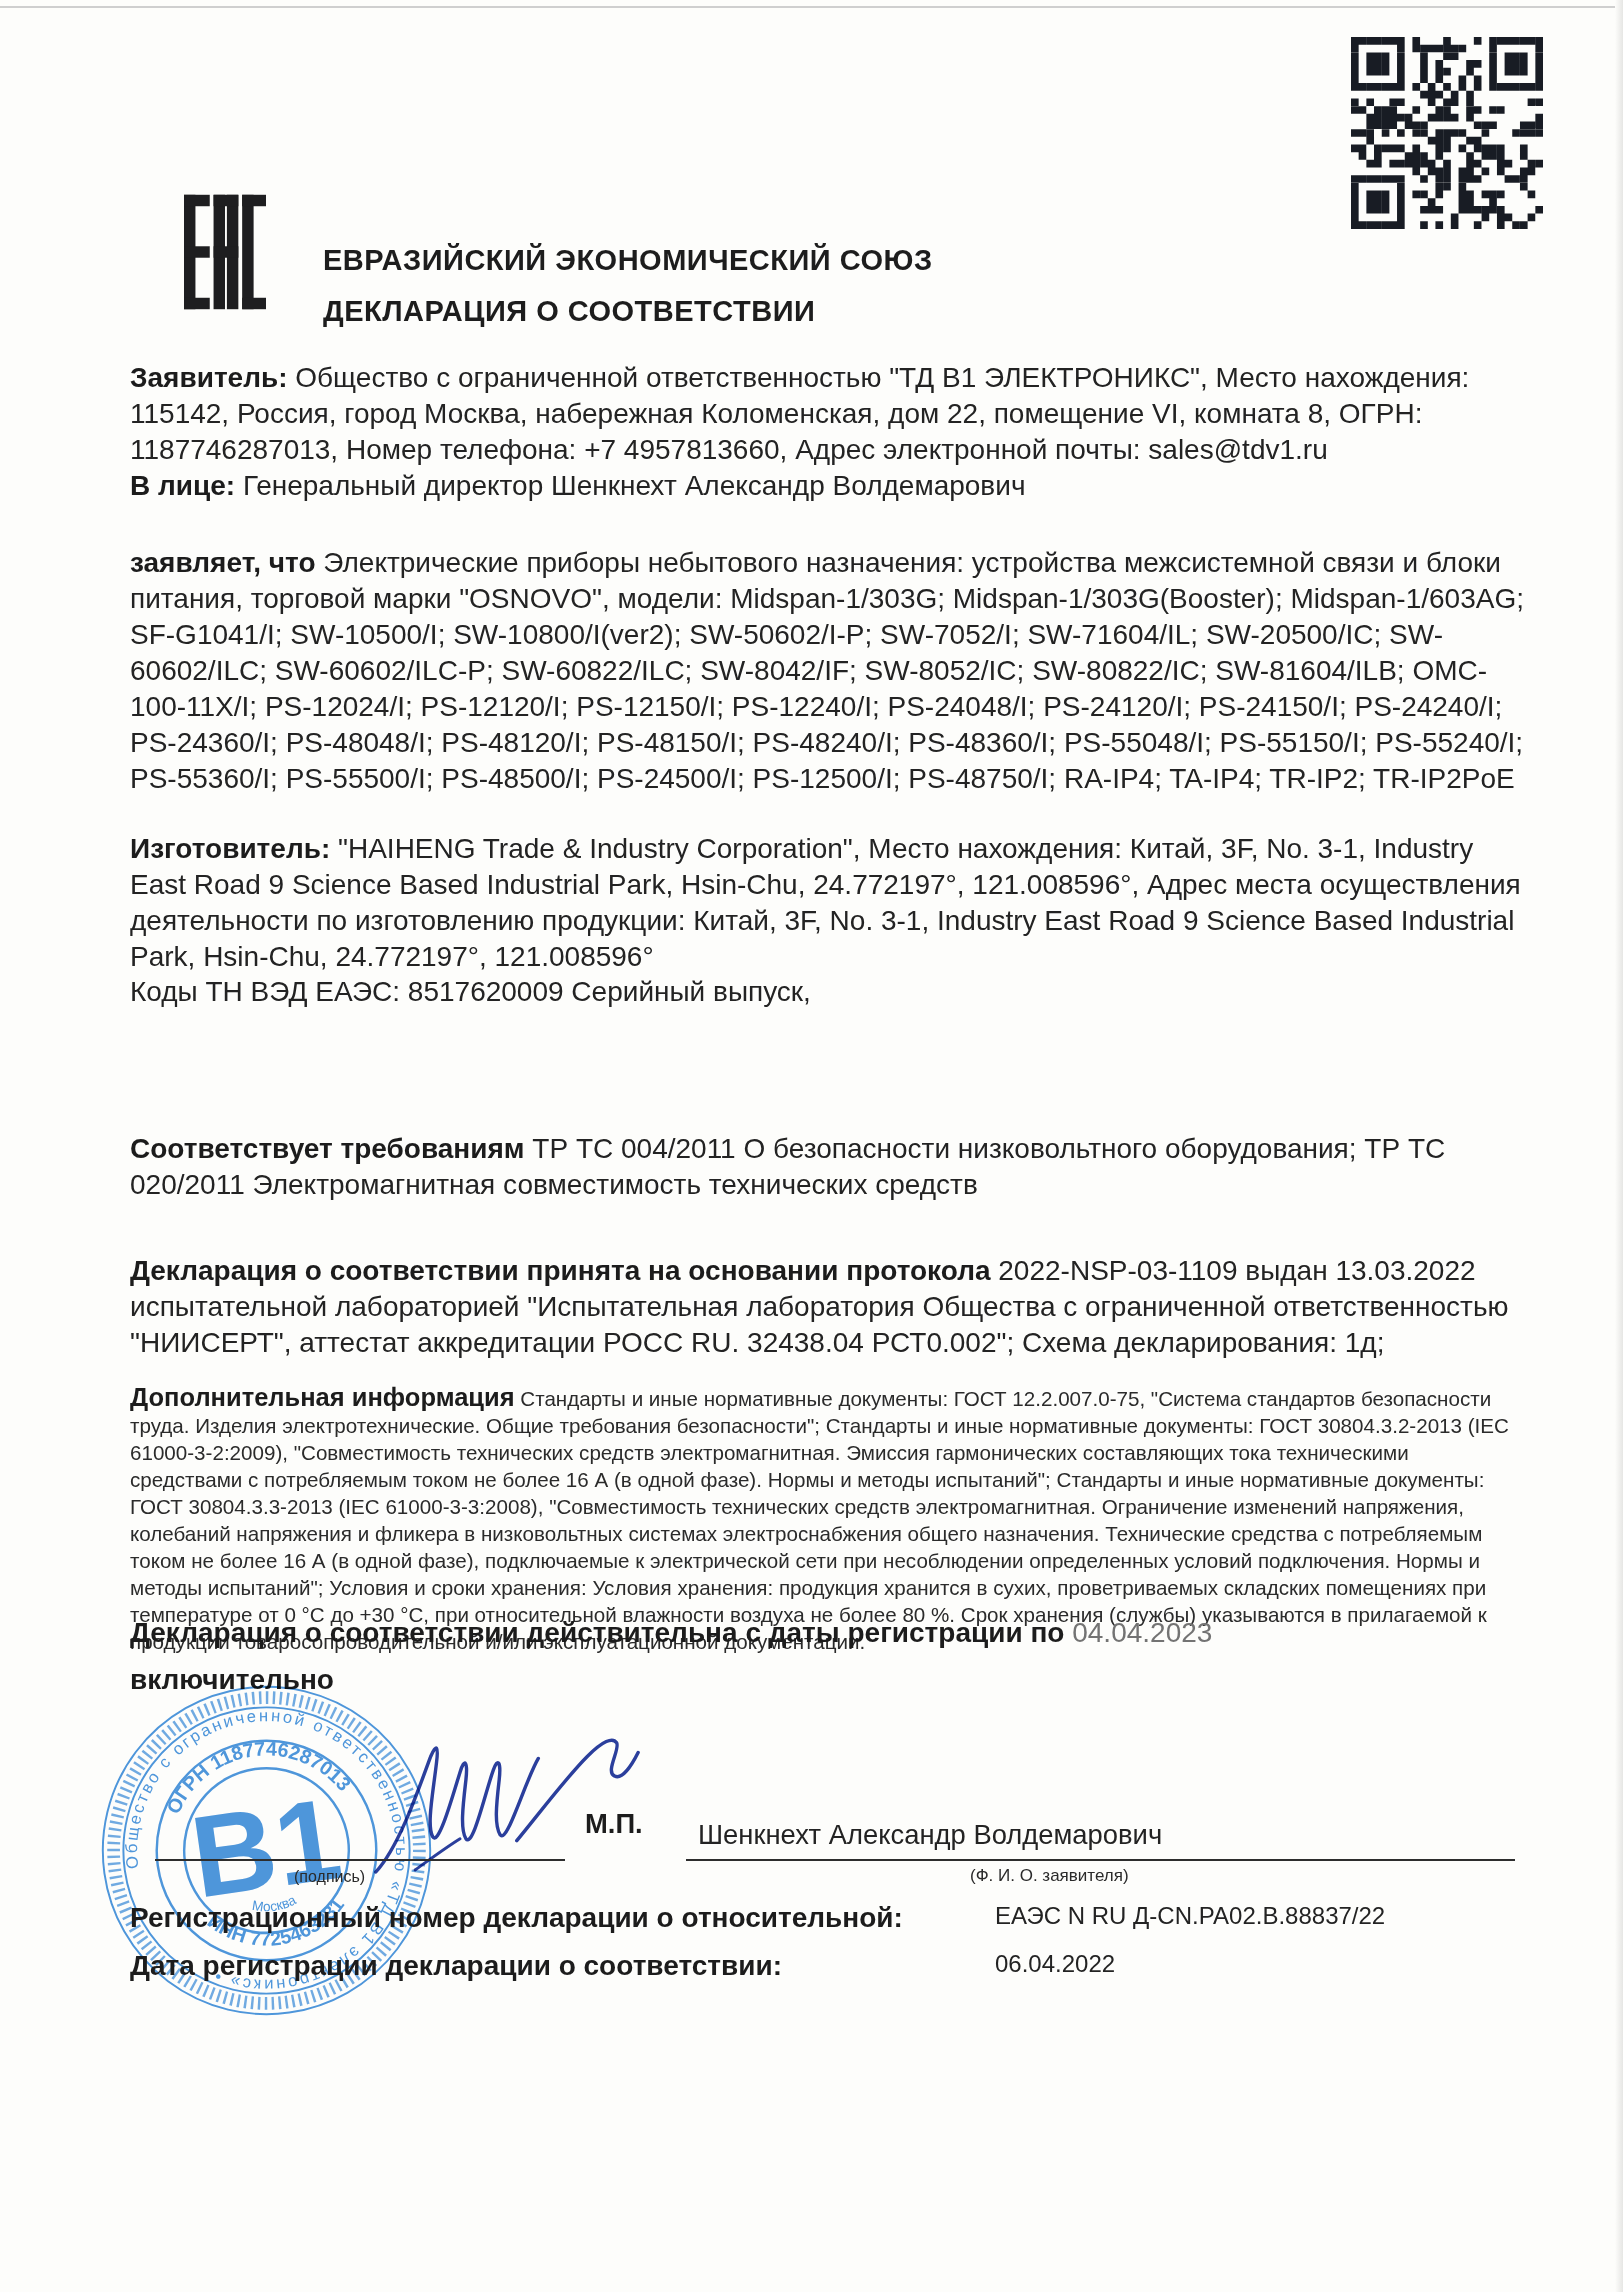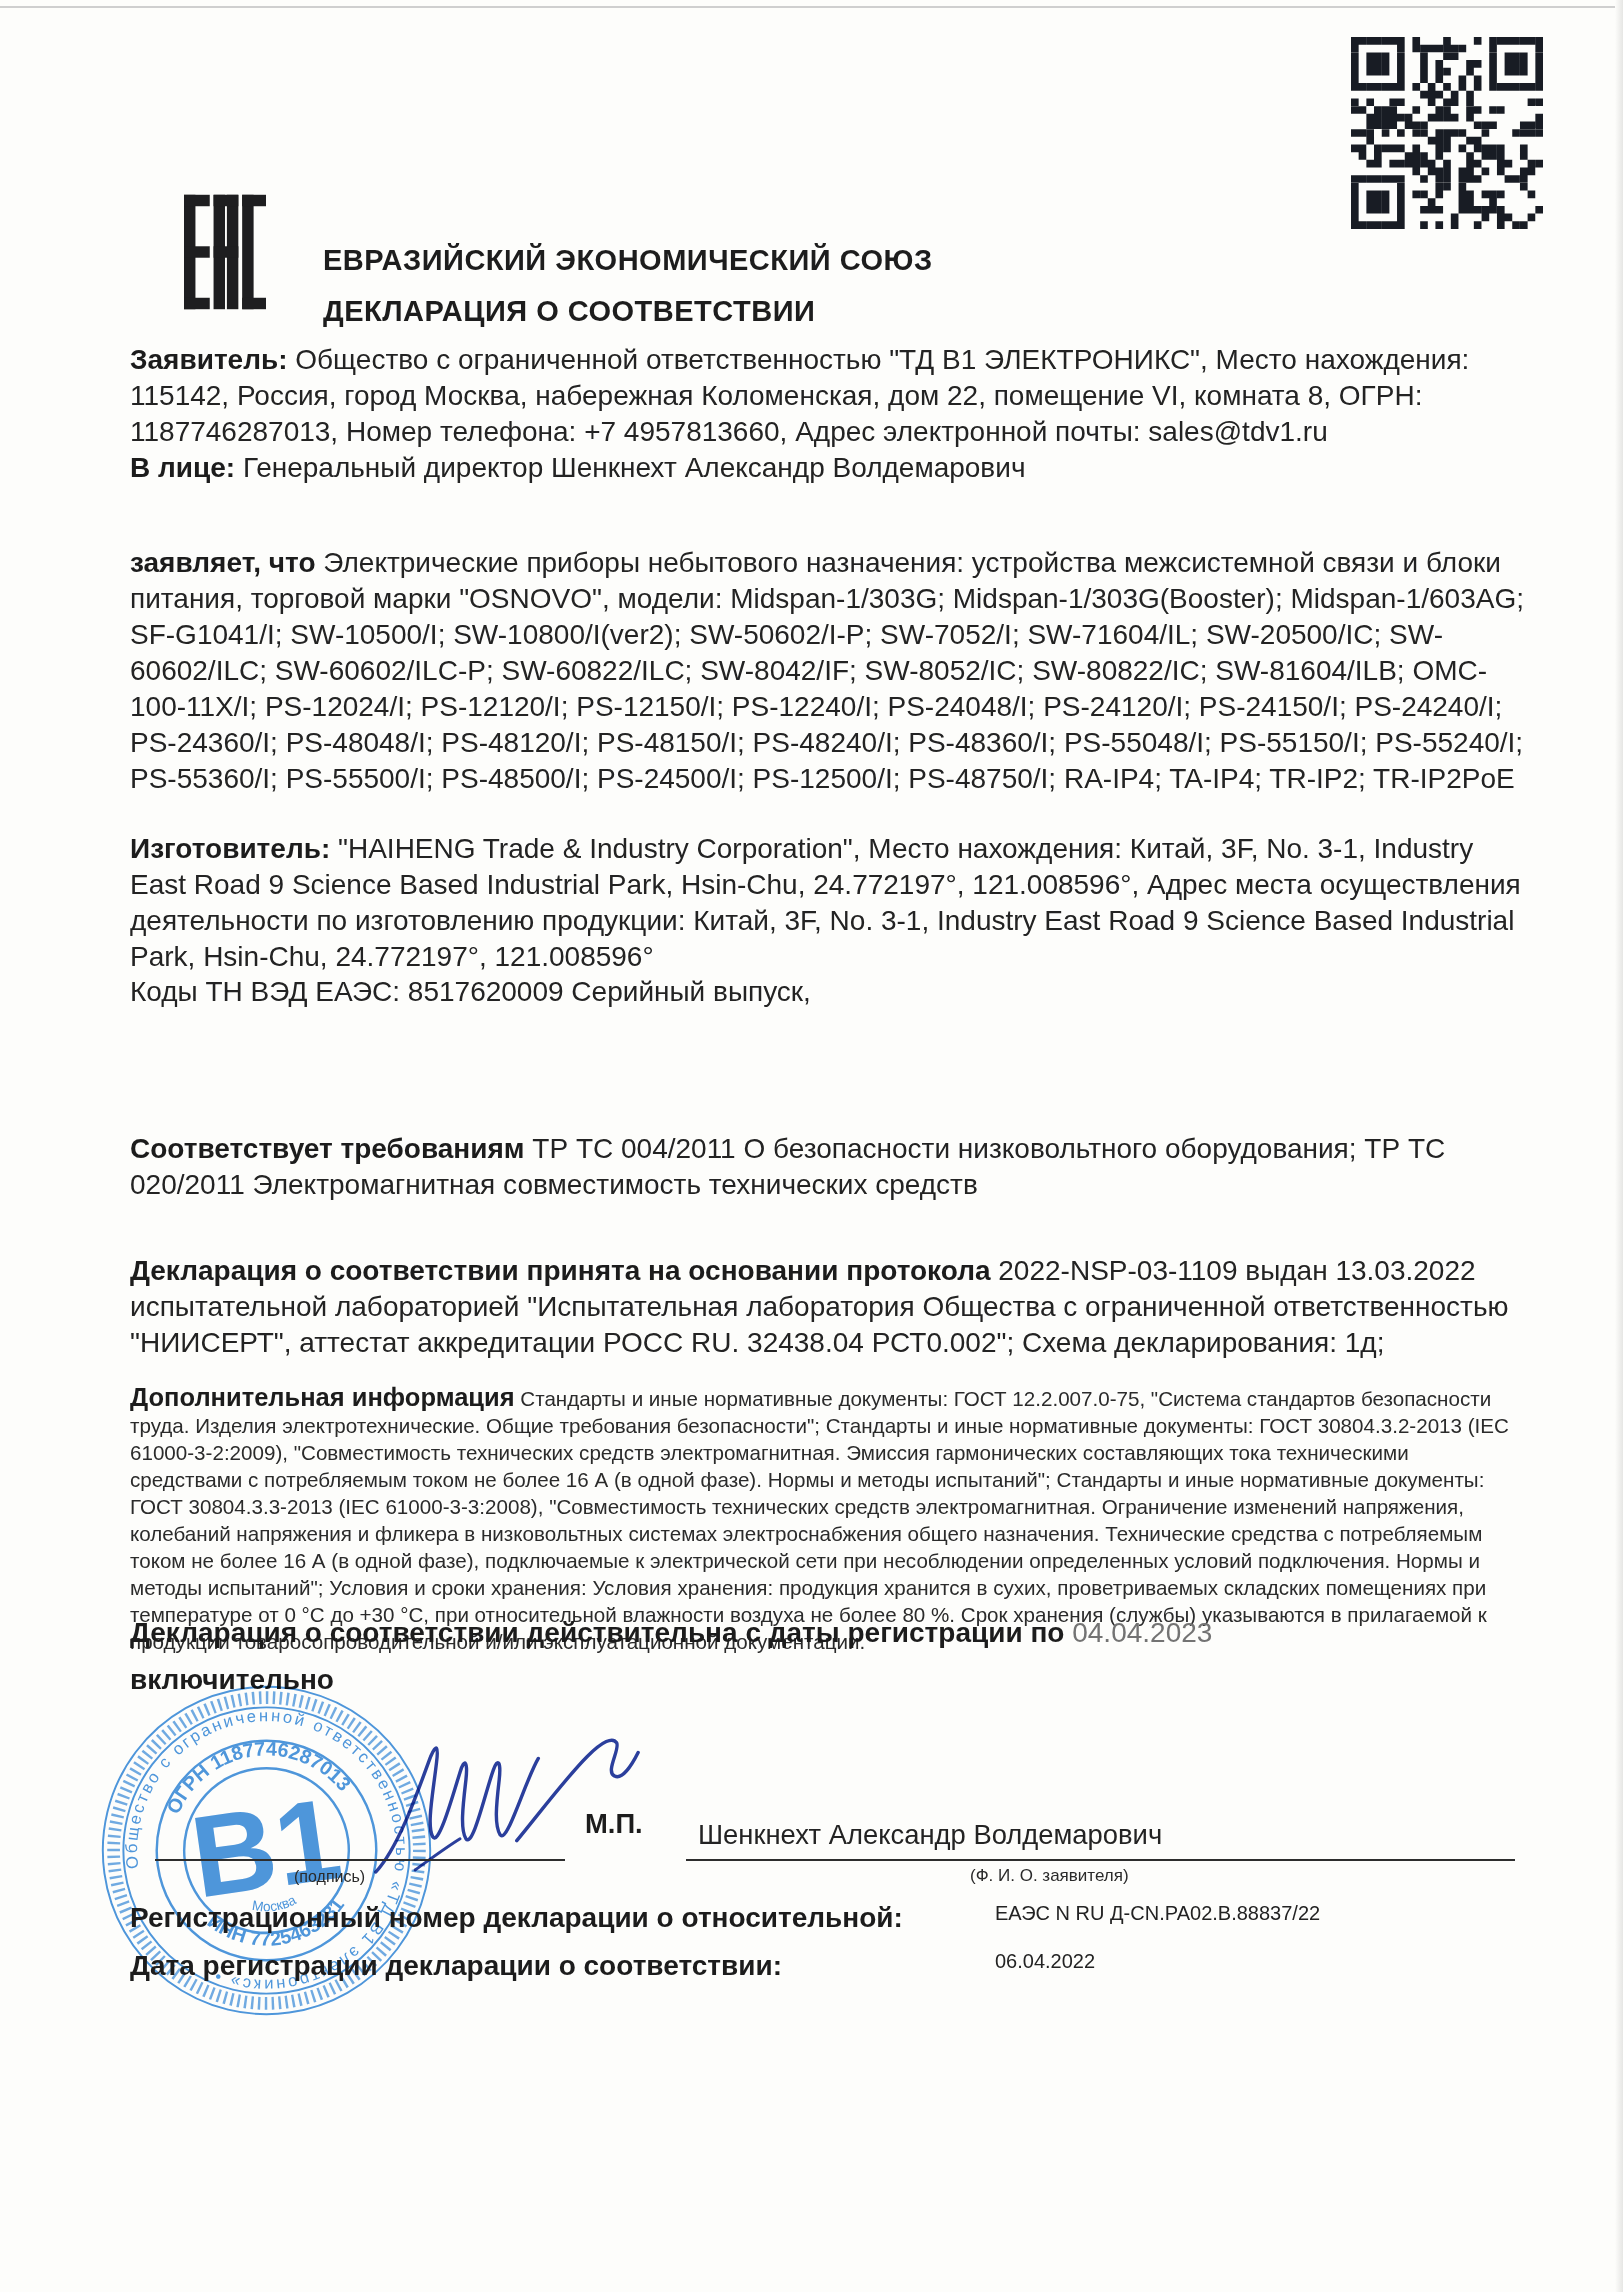--- a/index.html
+++ b/index.html
@@ -22,21 +22,21 @@
   .b{font-weight:bold;color:#1c1c1c;}
   .small-par{font-size:20.6px;line-height:27px;color:#2b2b2b;}
   .small-head{font-size:25.5px;font-weight:bold;color:#1c1c1c;}
   .validity{font-weight:bold;font-size:28px;line-height:47px;color:#1c1c1c;}
   .validity .reg-date{font-weight:normal;color:#737373;}
   .hline{position:absolute;height:2px;background:#2d2d2d;}
   .caption{position:absolute;font-size:16px;color:#2a2a2a;}
   .mp{position:absolute;font-size:27.4px;font-weight:bold;color:#1c1c1c;}
   .fio-name{position:absolute;font-size:27.4px;color:#232323;}
   .reg-label{position:absolute;left:130px;font-size:28px;font-weight:bold;color:#1c1c1c;}
-  .reg-value{position:absolute;left:995px;font-size:20px;color:#232323;}
+  .reg-value{position:absolute;left:995px;font-size:24px;color:#232323;}
   .stamp-svg{position:absolute;left:94px;top:1678px;width:345px;height:345px;mix-blend-mode:multiply;opacity:.92;transform:rotate(-8deg);}
   .sig-svg{position:absolute;left:370px;top:1723px;width:274px;height:157px;mix-blend-mode:multiply;}
   .eac-svg{position:absolute;left:184px;top:194px;width:82px;height:116px;}
   .qr-svg{position:absolute;left:1351px;top:37px;width:192px;height:192px;}
 </style>
 </head>
 <body>
 
 <div class="page">
   <div class="scan-top"></div>
@@ -60,21 +60,21 @@
 
   <svg class="qr-svg" id="qr" viewBox="0 0 196 196">
       <path d="M0.0 0.0h7.8v7.8h-7.8zM7.8 0.0h7.8v7.8h-7.8zM15.7 0.0h7.8v7.8h-7.8zM23.5 0.0h7.8v7.8h-7.8zM31.4 0.0h7.8v7.8h-7.8zM39.2 0.0h7.8v7.8h-7.8zM47.0 0.0h7.8v7.8h-7.8zM62.7 0.0h7.8v7.8h-7.8zM94.1 0.0h7.8v7.8h-7.8zM125.4 0.0h7.8v7.8h-7.8zM141.1 0.0h7.8v7.8h-7.8zM149.0 0.0h7.8v7.8h-7.8zM156.8 0.0h7.8v7.8h-7.8zM164.6 0.0h7.8v7.8h-7.8zM172.5 0.0h7.8v7.8h-7.8zM180.3 0.0h7.8v7.8h-7.8zM188.2 0.0h7.8v7.8h-7.8zM0.0 7.8h7.8v7.8h-7.8zM47.0 7.8h7.8v7.8h-7.8zM62.7 7.8h7.8v7.8h-7.8zM70.6 7.8h7.8v7.8h-7.8zM78.4 7.8h7.8v7.8h-7.8zM86.2 7.8h7.8v7.8h-7.8zM94.1 7.8h7.8v7.8h-7.8zM101.9 7.8h7.8v7.8h-7.8zM109.8 7.8h7.8v7.8h-7.8zM141.1 7.8h7.8v7.8h-7.8zM188.2 7.8h7.8v7.8h-7.8zM0.0 15.7h7.8v7.8h-7.8zM15.7 15.7h7.8v7.8h-7.8zM23.5 15.7h7.8v7.8h-7.8zM31.4 15.7h7.8v7.8h-7.8zM47.0 15.7h7.8v7.8h-7.8zM70.6 15.7h7.8v7.8h-7.8zM94.1 15.7h7.8v7.8h-7.8zM101.9 15.7h7.8v7.8h-7.8zM141.1 15.7h7.8v7.8h-7.8zM156.8 15.7h7.8v7.8h-7.8zM164.6 15.7h7.8v7.8h-7.8zM172.5 15.7h7.8v7.8h-7.8zM188.2 15.7h7.8v7.8h-7.8zM0.0 23.5h7.8v7.8h-7.8zM15.7 23.5h7.8v7.8h-7.8zM23.5 23.5h7.8v7.8h-7.8zM31.4 23.5h7.8v7.8h-7.8zM47.0 23.5h7.8v7.8h-7.8zM70.6 23.5h7.8v7.8h-7.8zM86.2 23.5h7.8v7.8h-7.8zM117.6 23.5h7.8v7.8h-7.8zM125.4 23.5h7.8v7.8h-7.8zM141.1 23.5h7.8v7.8h-7.8zM156.8 23.5h7.8v7.8h-7.8zM164.6 23.5h7.8v7.8h-7.8zM172.5 23.5h7.8v7.8h-7.8zM188.2 23.5h7.8v7.8h-7.8zM0.0 31.4h7.8v7.8h-7.8zM15.7 31.4h7.8v7.8h-7.8zM23.5 31.4h7.8v7.8h-7.8zM31.4 31.4h7.8v7.8h-7.8zM47.0 31.4h7.8v7.8h-7.8zM70.6 31.4h7.8v7.8h-7.8zM86.2 31.4h7.8v7.8h-7.8zM94.1 31.4h7.8v7.8h-7.8zM117.6 31.4h7.8v7.8h-7.8zM141.1 31.4h7.8v7.8h-7.8zM156.8 31.4h7.8v7.8h-7.8zM164.6 31.4h7.8v7.8h-7.8zM172.5 31.4h7.8v7.8h-7.8zM188.2 31.4h7.8v7.8h-7.8zM0.0 39.2h7.8v7.8h-7.8zM47.0 39.2h7.8v7.8h-7.8zM70.6 39.2h7.8v7.8h-7.8zM86.2 39.2h7.8v7.8h-7.8zM109.8 39.2h7.8v7.8h-7.8zM125.4 39.2h7.8v7.8h-7.8zM141.1 39.2h7.8v7.8h-7.8zM188.2 39.2h7.8v7.8h-7.8zM0.0 47.0h7.8v7.8h-7.8zM7.8 47.0h7.8v7.8h-7.8zM15.7 47.0h7.8v7.8h-7.8zM23.5 47.0h7.8v7.8h-7.8zM31.4 47.0h7.8v7.8h-7.8zM39.2 47.0h7.8v7.8h-7.8zM47.0 47.0h7.8v7.8h-7.8zM62.7 47.0h7.8v7.8h-7.8zM78.4 47.0h7.8v7.8h-7.8zM94.1 47.0h7.8v7.8h-7.8zM109.8 47.0h7.8v7.8h-7.8zM125.4 47.0h7.8v7.8h-7.8zM141.1 47.0h7.8v7.8h-7.8zM149.0 47.0h7.8v7.8h-7.8zM156.8 47.0h7.8v7.8h-7.8zM164.6 47.0h7.8v7.8h-7.8zM172.5 47.0h7.8v7.8h-7.8zM180.3 47.0h7.8v7.8h-7.8zM188.2 47.0h7.8v7.8h-7.8zM70.6 54.9h7.8v7.8h-7.8zM78.4 54.9h7.8v7.8h-7.8zM86.2 54.9h7.8v7.8h-7.8zM101.9 54.9h7.8v7.8h-7.8zM117.6 54.9h7.8v7.8h-7.8zM0.0 62.7h7.8v7.8h-7.8zM15.7 62.7h7.8v7.8h-7.8zM39.2 62.7h7.8v7.8h-7.8zM47.0 62.7h7.8v7.8h-7.8zM78.4 62.7h7.8v7.8h-7.8zM94.1 62.7h7.8v7.8h-7.8zM101.9 62.7h7.8v7.8h-7.8zM117.6 62.7h7.8v7.8h-7.8zM180.3 62.7h7.8v7.8h-7.8zM188.2 62.7h7.8v7.8h-7.8zM0.0 70.6h7.8v7.8h-7.8zM7.8 70.6h7.8v7.8h-7.8zM23.5 70.6h7.8v7.8h-7.8zM31.4 70.6h7.8v7.8h-7.8zM39.2 70.6h7.8v7.8h-7.8zM62.7 70.6h7.8v7.8h-7.8zM86.2 70.6h7.8v7.8h-7.8zM94.1 70.6h7.8v7.8h-7.8zM117.6 70.6h7.8v7.8h-7.8zM125.4 70.6h7.8v7.8h-7.8zM141.1 70.6h7.8v7.8h-7.8zM149.0 70.6h7.8v7.8h-7.8zM15.7 78.4h7.8v7.8h-7.8zM23.5 78.4h7.8v7.8h-7.8zM31.4 78.4h7.8v7.8h-7.8zM39.2 78.4h7.8v7.8h-7.8zM47.0 78.4h7.8v7.8h-7.8zM54.9 78.4h7.8v7.8h-7.8zM78.4 78.4h7.8v7.8h-7.8zM86.2 78.4h7.8v7.8h-7.8zM94.1 78.4h7.8v7.8h-7.8zM101.9 78.4h7.8v7.8h-7.8zM117.6 78.4h7.8v7.8h-7.8zM188.2 78.4h7.8v7.8h-7.8zM15.7 86.2h7.8v7.8h-7.8zM23.5 86.2h7.8v7.8h-7.8zM31.4 86.2h7.8v7.8h-7.8zM39.2 86.2h7.8v7.8h-7.8zM54.9 86.2h7.8v7.8h-7.8zM62.7 86.2h7.8v7.8h-7.8zM70.6 86.2h7.8v7.8h-7.8zM125.4 86.2h7.8v7.8h-7.8zM133.3 86.2h7.8v7.8h-7.8zM141.1 86.2h7.8v7.8h-7.8zM172.5 86.2h7.8v7.8h-7.8zM180.3 86.2h7.8v7.8h-7.8zM188.2 86.2h7.8v7.8h-7.8zM0.0 94.1h7.8v7.8h-7.8zM7.8 94.1h7.8v7.8h-7.8zM15.7 94.1h7.8v7.8h-7.8zM31.4 94.1h7.8v7.8h-7.8zM47.0 94.1h7.8v7.8h-7.8zM62.7 94.1h7.8v7.8h-7.8zM70.6 94.1h7.8v7.8h-7.8zM86.2 94.1h7.8v7.8h-7.8zM94.1 94.1h7.8v7.8h-7.8zM101.9 94.1h7.8v7.8h-7.8zM109.8 94.1h7.8v7.8h-7.8zM133.3 94.1h7.8v7.8h-7.8zM164.6 94.1h7.8v7.8h-7.8zM172.5 94.1h7.8v7.8h-7.8zM180.3 94.1h7.8v7.8h-7.8zM188.2 94.1h7.8v7.8h-7.8zM15.7 101.9h7.8v7.8h-7.8zM78.4 101.9h7.8v7.8h-7.8zM86.2 101.9h7.8v7.8h-7.8zM94.1 101.9h7.8v7.8h-7.8zM117.6 101.9h7.8v7.8h-7.8zM125.4 101.9h7.8v7.8h-7.8zM0.0 109.8h7.8v7.8h-7.8zM7.8 109.8h7.8v7.8h-7.8zM23.5 109.8h7.8v7.8h-7.8zM31.4 109.8h7.8v7.8h-7.8zM39.2 109.8h7.8v7.8h-7.8zM47.0 109.8h7.8v7.8h-7.8zM62.7 109.8h7.8v7.8h-7.8zM86.2 109.8h7.8v7.8h-7.8zM94.1 109.8h7.8v7.8h-7.8zM109.8 109.8h7.8v7.8h-7.8zM125.4 109.8h7.8v7.8h-7.8zM133.3 109.8h7.8v7.8h-7.8zM141.1 109.8h7.8v7.8h-7.8zM149.0 109.8h7.8v7.8h-7.8zM172.5 109.8h7.8v7.8h-7.8zM7.8 117.6h7.8v7.8h-7.8zM23.5 117.6h7.8v7.8h-7.8zM54.9 117.6h7.8v7.8h-7.8zM62.7 117.6h7.8v7.8h-7.8zM70.6 117.6h7.8v7.8h-7.8zM86.2 117.6h7.8v7.8h-7.8zM117.6 117.6h7.8v7.8h-7.8zM133.3 117.6h7.8v7.8h-7.8zM141.1 117.6h7.8v7.8h-7.8zM149.0 117.6h7.8v7.8h-7.8zM172.5 117.6h7.8v7.8h-7.8zM15.7 125.4h7.8v7.8h-7.8zM23.5 125.4h7.8v7.8h-7.8zM39.2 125.4h7.8v7.8h-7.8zM47.0 125.4h7.8v7.8h-7.8zM54.9 125.4h7.8v7.8h-7.8zM62.7 125.4h7.8v7.8h-7.8zM70.6 125.4h7.8v7.8h-7.8zM78.4 125.4h7.8v7.8h-7.8zM94.1 125.4h7.8v7.8h-7.8zM117.6 125.4h7.8v7.8h-7.8zM125.4 125.4h7.8v7.8h-7.8zM149.0 125.4h7.8v7.8h-7.8zM156.8 125.4h7.8v7.8h-7.8zM180.3 125.4h7.8v7.8h-7.8zM188.2 125.4h7.8v7.8h-7.8zM62.7 133.3h7.8v7.8h-7.8zM78.4 133.3h7.8v7.8h-7.8zM86.2 133.3h7.8v7.8h-7.8zM94.1 133.3h7.8v7.8h-7.8zM109.8 133.3h7.8v7.8h-7.8zM117.6 133.3h7.8v7.8h-7.8zM133.3 133.3h7.8v7.8h-7.8zM149.0 133.3h7.8v7.8h-7.8zM172.5 133.3h7.8v7.8h-7.8zM180.3 133.3h7.8v7.8h-7.8zM0.0 141.1h7.8v7.8h-7.8zM7.8 141.1h7.8v7.8h-7.8zM15.7 141.1h7.8v7.8h-7.8zM23.5 141.1h7.8v7.8h-7.8zM31.4 141.1h7.8v7.8h-7.8zM39.2 141.1h7.8v7.8h-7.8zM47.0 141.1h7.8v7.8h-7.8zM70.6 141.1h7.8v7.8h-7.8zM86.2 141.1h7.8v7.8h-7.8zM94.1 141.1h7.8v7.8h-7.8zM109.8 141.1h7.8v7.8h-7.8zM117.6 141.1h7.8v7.8h-7.8zM125.4 141.1h7.8v7.8h-7.8zM156.8 141.1h7.8v7.8h-7.8zM164.6 141.1h7.8v7.8h-7.8zM172.5 141.1h7.8v7.8h-7.8zM0.0 149.0h7.8v7.8h-7.8zM47.0 149.0h7.8v7.8h-7.8zM86.2 149.0h7.8v7.8h-7.8zM94.1 149.0h7.8v7.8h-7.8zM109.8 149.0h7.8v7.8h-7.8zM172.5 149.0h7.8v7.8h-7.8zM0.0 156.8h7.8v7.8h-7.8zM15.7 156.8h7.8v7.8h-7.8zM23.5 156.8h7.8v7.8h-7.8zM31.4 156.8h7.8v7.8h-7.8zM47.0 156.8h7.8v7.8h-7.8zM62.7 156.8h7.8v7.8h-7.8zM70.6 156.8h7.8v7.8h-7.8zM86.2 156.8h7.8v7.8h-7.8zM109.8 156.8h7.8v7.8h-7.8zM117.6 156.8h7.8v7.8h-7.8zM133.3 156.8h7.8v7.8h-7.8zM141.1 156.8h7.8v7.8h-7.8zM149.0 156.8h7.8v7.8h-7.8zM180.3 156.8h7.8v7.8h-7.8zM0.0 164.6h7.8v7.8h-7.8zM15.7 164.6h7.8v7.8h-7.8zM23.5 164.6h7.8v7.8h-7.8zM31.4 164.6h7.8v7.8h-7.8zM47.0 164.6h7.8v7.8h-7.8zM78.4 164.6h7.8v7.8h-7.8zM109.8 164.6h7.8v7.8h-7.8zM117.6 164.6h7.8v7.8h-7.8zM141.1 164.6h7.8v7.8h-7.8zM0.0 172.5h7.8v7.8h-7.8zM15.7 172.5h7.8v7.8h-7.8zM23.5 172.5h7.8v7.8h-7.8zM31.4 172.5h7.8v7.8h-7.8zM47.0 172.5h7.8v7.8h-7.8zM70.6 172.5h7.8v7.8h-7.8zM78.4 172.5h7.8v7.8h-7.8zM86.2 172.5h7.8v7.8h-7.8zM109.8 172.5h7.8v7.8h-7.8zM117.6 172.5h7.8v7.8h-7.8zM125.4 172.5h7.8v7.8h-7.8zM133.3 172.5h7.8v7.8h-7.8zM141.1 172.5h7.8v7.8h-7.8zM149.0 172.5h7.8v7.8h-7.8zM188.2 172.5h7.8v7.8h-7.8zM0.0 180.3h7.8v7.8h-7.8zM47.0 180.3h7.8v7.8h-7.8zM101.9 180.3h7.8v7.8h-7.8zM133.3 180.3h7.8v7.8h-7.8zM149.0 180.3h7.8v7.8h-7.8zM156.8 180.3h7.8v7.8h-7.8zM180.3 180.3h7.8v7.8h-7.8zM0.0 188.2h7.8v7.8h-7.8zM7.8 188.2h7.8v7.8h-7.8zM15.7 188.2h7.8v7.8h-7.8zM23.5 188.2h7.8v7.8h-7.8zM31.4 188.2h7.8v7.8h-7.8zM39.2 188.2h7.8v7.8h-7.8zM47.0 188.2h7.8v7.8h-7.8zM70.6 188.2h7.8v7.8h-7.8zM86.2 188.2h7.8v7.8h-7.8zM101.9 188.2h7.8v7.8h-7.8zM125.4 188.2h7.8v7.8h-7.8zM149.0 188.2h7.8v7.8h-7.8zM164.6 188.2h7.8v7.8h-7.8zM172.5 188.2h7.8v7.8h-7.8z" fill="#181c24"></path>
     </svg>
 
   <div class="abs titlebox">
     <div class="title-line">ЕВРАЗИЙСКИЙ ЭКОНОМИЧЕСКИЙ СОЮЗ</div>
     <div class="title-line">ДЕКЛАРАЦИЯ О СООТВЕТСТВИИ</div>
   </div>
 
-  <div class="abs par" style="top:342px">
+  <div class="abs par" style="top:360px">
     <p><span class="b">Заявитель:</span><span> Общество с ограниченной ответственностью "ТД В1 ЭЛЕКТРОНИКС", Место нахождения: 115142, Россия, город Москва, набережная Коломенская, дом 22, помещение  VI, комната 8, ОГРН: 1187746287013, Номер телефона: +7 4957813660, Адрес электронной почты: sales@tdv1.ru</span></p>
     <p><span class="b">В лице:</span><span> Генеральный директор Шенкнехт Александр Волдемарович</span></p>
   </div>
 
   <div class="abs par" style="top:545px">
     <p><span class="b">заявляет, что</span><span> Электрические приборы небытового назначения: устройства межсистемной связи и блоки питания, торговой марки "OSNOVO", модели:  Midspan-1/303G; Midspan-1/303G(Booster); Midspan-1/603AG; SF-G1041/I; SW-10500/I; SW-10800/I(ver2); SW-50602/I-P; SW-7052/I; SW-71604/IL; SW-20500/IC; SW-60602/ILC; SW-60602/ILC-P; SW-60822/ILC; SW-8042/IF; SW-8052/IC; SW-80822/IC; SW-81604/ILB; OMC-100-11X/I; PS-12024/I; PS-12120/I; PS-12150/I; PS-12240/I; PS-24048/I; PS-24120/I; PS-24150/I; PS-24240/I; PS-24360/I; PS-48048/I; PS-48120/I; PS-48150/I; PS-48240/I; PS-48360/I; PS-55048/I; PS-55150/I; PS-55240/I; PS-55360/I; PS-55500/I; PS-48500/I; PS-24500/I; PS-12500/I; PS-48750/I; RA-IP4; TA-IP4; TR-IP2; TR-IP2PoE</span></p>
   </div>
 
   <div class="abs par" style="top:831px">
     <p><span class="b">Изготовитель:</span><span> "HAIHENG Trade &amp; Industry Corporation", Место нахождения: Китай, 3F, No. 3-1, Industry East Road 9 Science Based Industrial Park, Hsin-Chu, 24.772197°, 121.008596°, Адрес места осуществления деятельности по изготовлению продукции: Китай, 3F, No. 3-1, Industry East Road 9 Science Based Industrial Park, Hsin-Chu, 24.772197°, 121.008596°</span></p>

